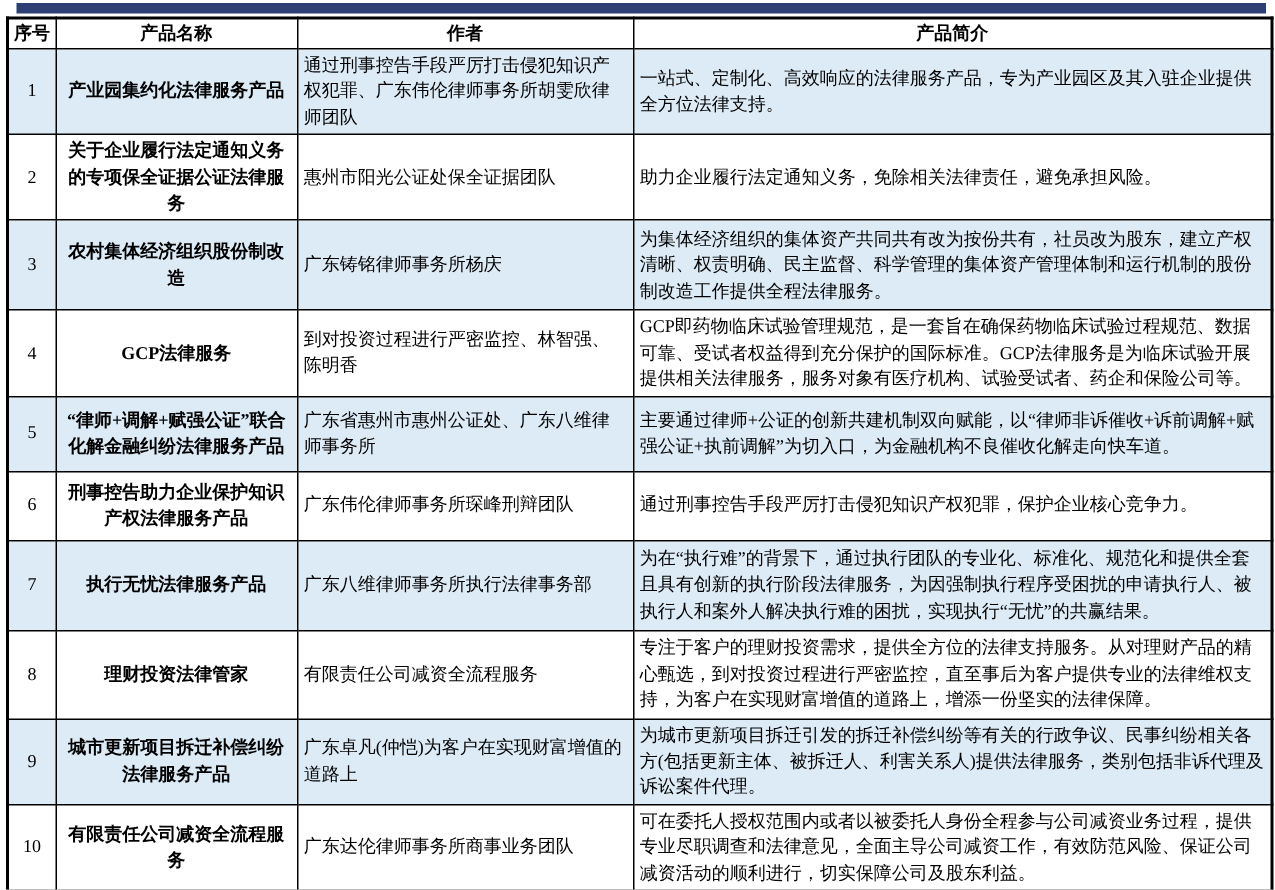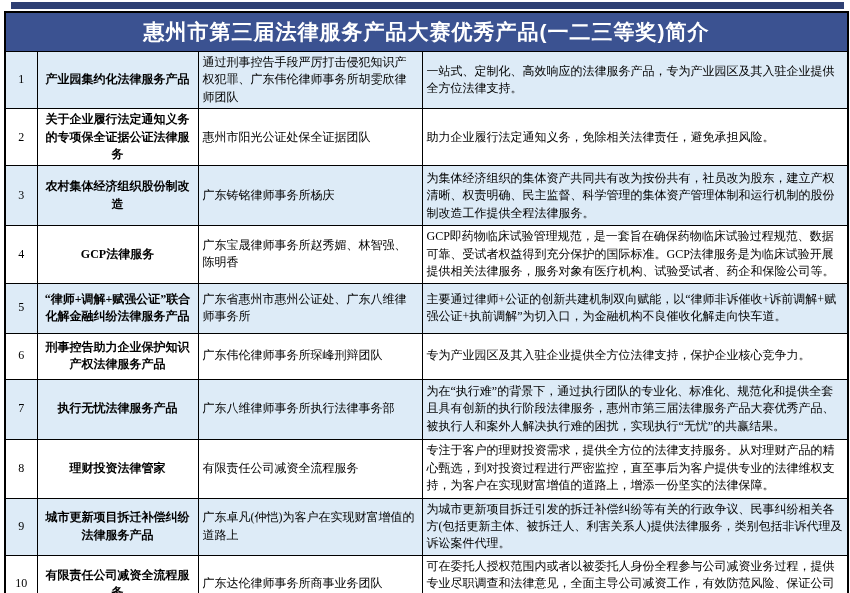--- a/index.html
+++ b/index.html
@@ -56,21 +56,24 @@
 
   <table class="products">
     <colgroup>
       <col style="width:32px">
       <col style="width:161px">
       <col style="width:224px">
       <col style="width:426px">
     </colgroup>
     <thead>
       <tr>
-        <td colspan="4" class="title-cell">惠州市第三届法律服务产品大赛优秀产品(一二三等奖)简介</td>
+        <th class="col-header">序号</th>
+        <th class="col-header">产品名称</th>
+        <th class="col-header">作者</th>
+        <th class="col-header">产品简介</th>
       </tr>
     </thead>
     <tbody>
         <tr class="alt" style="height: 48px;">
           <td class="cell-no">1</td>
           <td class="cell-name">产业园集约化法律服务产品</td>
           <td class="cell-author">通过刑事控告手段严厉打击侵犯知识产权犯罪、广东伟伦律师事务所胡雯欣律师团队</td>
           <td class="cell-intro">一站式、定制化、高效响应的法律服务产品，专为产业园区及其入驻企业提供全方位法律支持。</td>
         </tr>
         <tr style="height: 45px;">
@@ -81,40 +84,40 @@
         </tr>
         <tr class="alt" style="height: 60px;">
           <td class="cell-no">3</td>
           <td class="cell-name">农村集体经济组织股份制改造</td>
           <td class="cell-author">广东铸铭律师事务所杨庆</td>
           <td class="cell-intro">为集体经济组织的集体资产共同共有改为按份共有，社员改为股东，建立产权清晰、权责明确、民主监督、科学管理的集体资产管理体制和运行机制的股份制改造工作提供全程法律服务。</td>
         </tr>
         <tr style="height: 57px;">
           <td class="cell-no">4</td>
           <td class="cell-name">GCP法律服务</td>
-          <td class="cell-author">广东宝晟律师事务所赵秀媚、林智强、陈明香</td>
+          <td class="cell-author">到对投资过程进行严密监控、林智强、陈明香</td>
           <td class="cell-intro">GCP即药物临床试验管理规范，是一套旨在确保药物临床试验过程规范、数据可靠、受试者权益得到充分保护的国际标准。GCP法律服务是为临床试验开展提供相关法律服务，服务对象有医疗机构、试验受试者、药企和保险公司等。</td>
         </tr>
         <tr class="alt" style="height: 50px;">
           <td class="cell-no">5</td>
           <td class="cell-name">“律师+调解+赋强公证”联合化解金融纠纷法律服务产品</td>
           <td class="cell-author">广东省惠州市惠州公证处、广东八维律师事务所</td>
           <td class="cell-intro">主要通过律师+公证的创新共建机制双向赋能，以“律师非诉催收+诉前调解+赋强公证+执前调解”为切入口，为金融机构不良催收化解走向快车道。</td>
         </tr>
         <tr style="height: 46px;">
           <td class="cell-no">6</td>
           <td class="cell-name">刑事控告助力企业保护知识产权法律服务产品</td>
           <td class="cell-author">广东伟伦律师事务所琛峰刑辩团队</td>
-          <td class="cell-intro">专为产业园区及其入驻企业提供全方位法律支持，保护企业核心竞争力。</td>
+          <td class="cell-intro">通过刑事控告手段严厉打击侵犯知识产权犯罪，保护企业核心竞争力。</td>
         </tr>
         <tr class="alt" style="height: 60px;">
           <td class="cell-no">7</td>
           <td class="cell-name">执行无忧法律服务产品</td>
           <td class="cell-author">广东八维律师事务所执行法律事务部</td>
-          <td class="cell-intro">为在“执行难”的背景下，通过执行团队的专业化、标准化、规范化和提供全套且具有创新的执行阶段法律服务，惠州市第三届法律服务产品大赛优秀产品、被执行人和案外人解决执行难的困扰，实现执行“无忧”的共赢结果。</td>
+          <td class="cell-intro">为在“执行难”的背景下，通过执行团队的专业化、标准化、规范化和提供全套且具有创新的执行阶段法律服务，为因强制执行程序受困扰的申请执行人、被执行人和案外人解决执行难的困扰，实现执行“无忧”的共赢结果。</td>
         </tr>
         <tr style="height: 59px;">
           <td class="cell-no">8</td>
           <td class="cell-name">理财投资法律管家</td>
           <td class="cell-author">有限责任公司减资全流程服务</td>
           <td class="cell-intro">专注于客户的理财投资需求，提供全方位的法律支持服务。从对理财产品的精心甄选，到对投资过程进行严密监控，直至事后为客户提供专业的法律维权支持，为客户在实现财富增值的道路上，增添一份坚实的法律保障。</td>
         </tr>
         <tr class="alt" style="height: 48px;">
           <td class="cell-no">9</td>
           <td class="cell-name">城市更新项目拆迁补偿纠纷法律服务产品</td>

